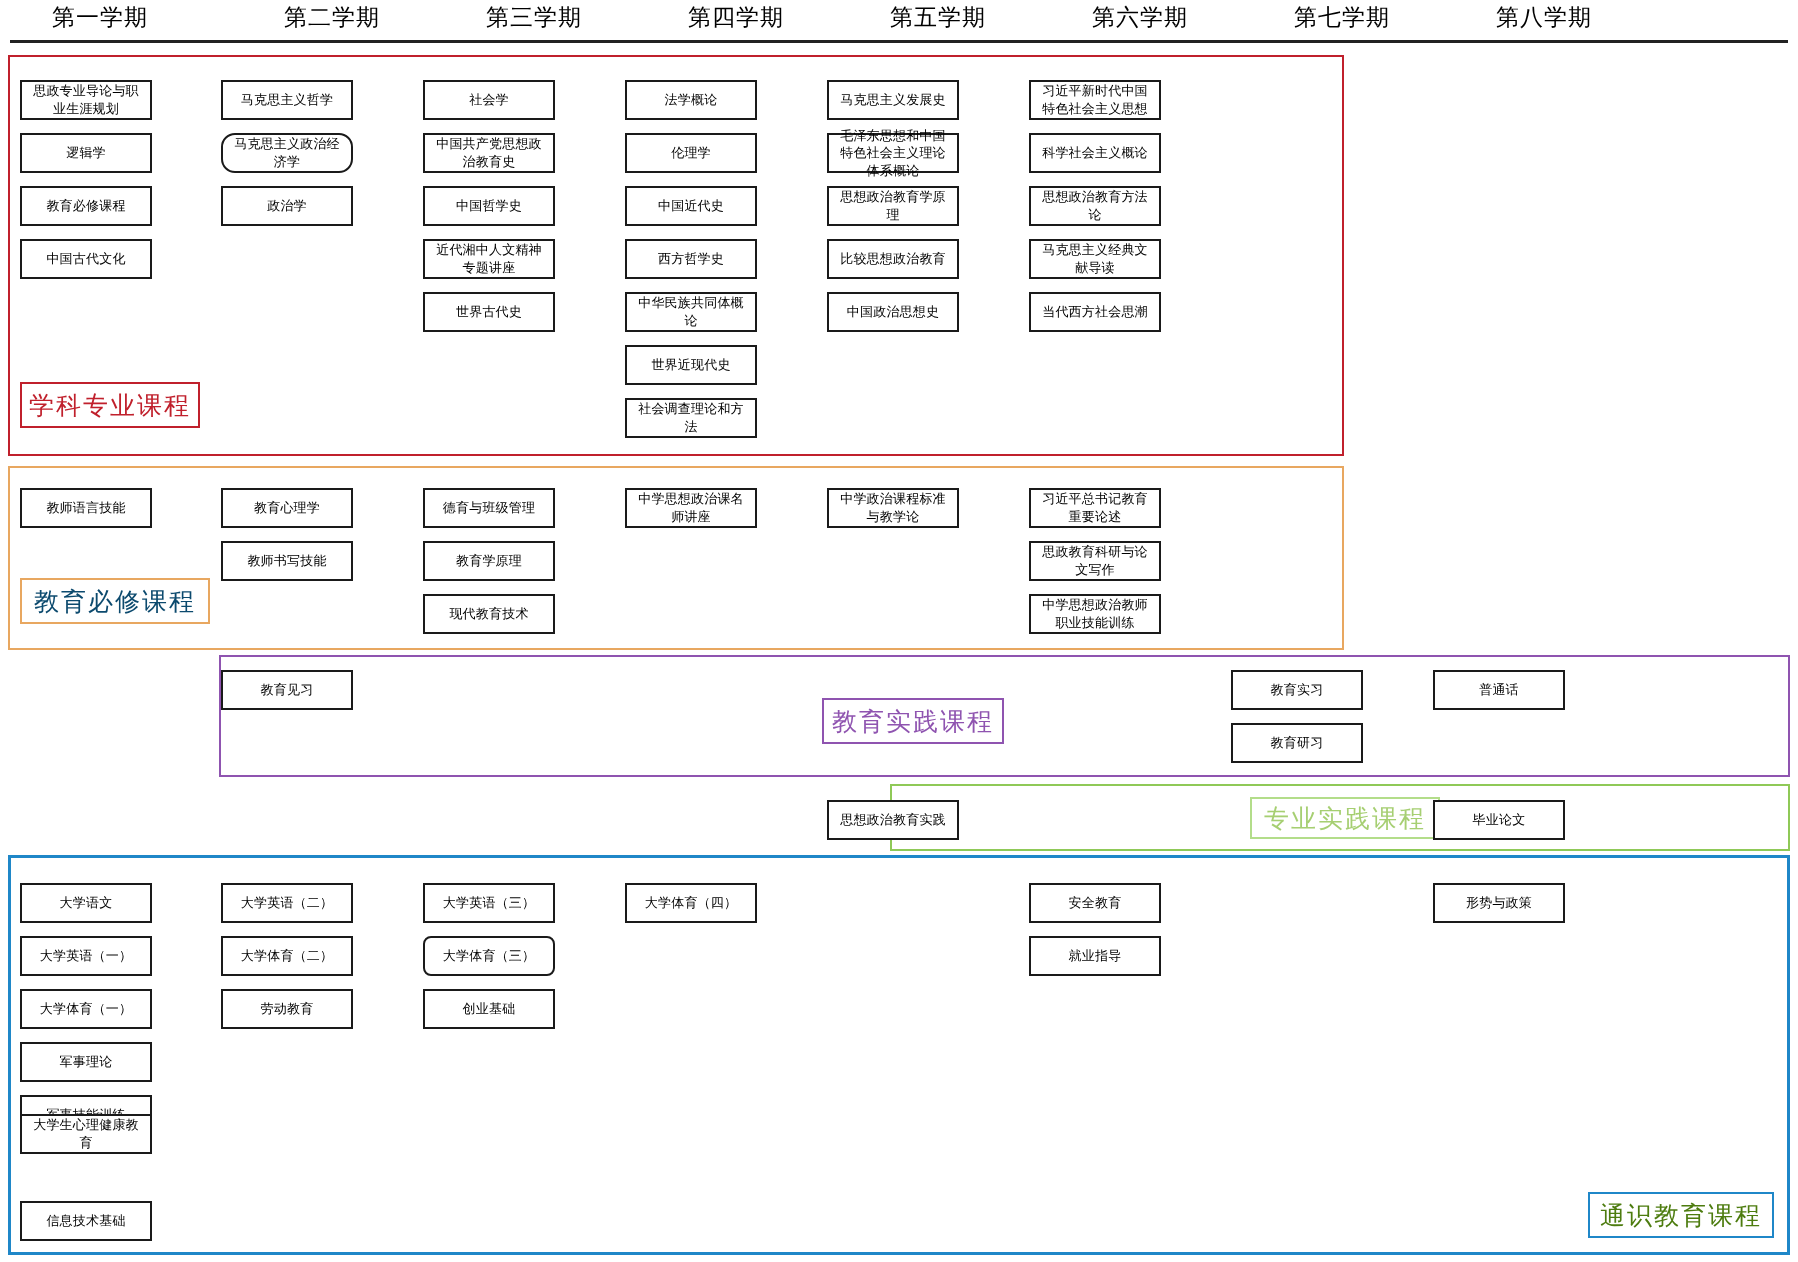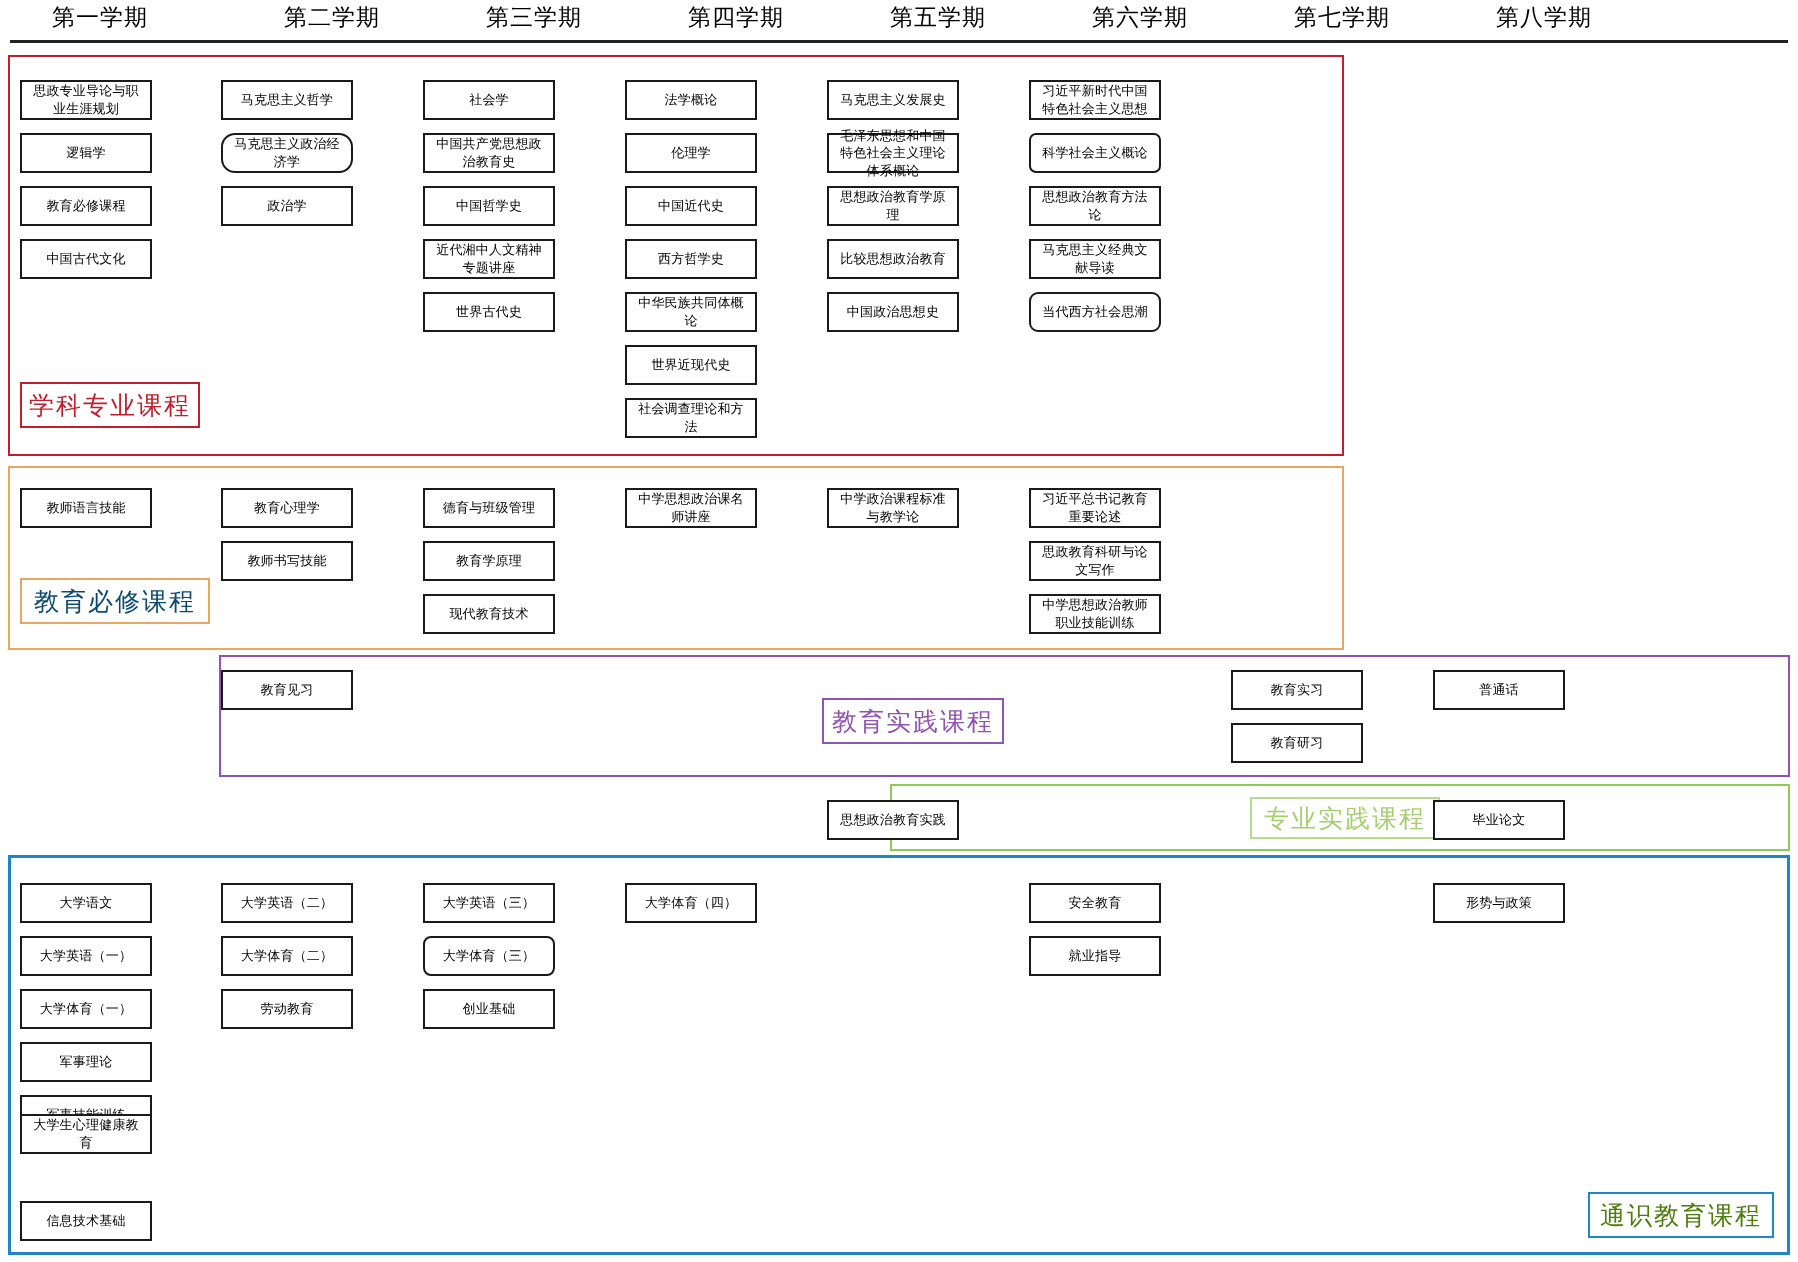--- a/index.html
+++ b/index.html
@@ -131,24 +131,24 @@
     <div class="course" style="left: 625px; top: 239px;">西方哲学史</div>
     <div class="course" style="left: 625px; top: 292px;">中华民族共同体概论</div>
     <div class="course" style="left: 625px; top: 345px;">世界近现代史</div>
     <div class="course" style="left: 625px; top: 398px;">社会调查理论和方法</div>
     <div class="course" style="left: 827px; top: 80px;">马克思主义发展史</div>
     <div class="course" style="left: 827px; top: 133px;">毛泽东思想和中国特色社会主义理论体系概论</div>
     <div class="course" style="left: 827px; top: 186px;">思想政治教育学原理</div>
     <div class="course" style="left: 827px; top: 239px;">比较思想政治教育</div>
     <div class="course" style="left: 827px; top: 292px;">中国政治思想史</div>
     <div class="course" style="left: 1029px; top: 80px;">习近平新时代中国特色社会主义思想</div>
-    <div class="course" style="left: 1029px; top: 133px; border-radius: 7px;">科学社会主义概论</div>
+    <div class="course" style="left: 1029px; top: 133px;">科学社会主义概论</div>
     <div class="course" style="left: 1029px; top: 186px;">思想政治教育方法论</div>
     <div class="course" style="left: 1029px; top: 239px;">马克思主义经典文献导读</div>
-    <div class="course" style="left: 1029px; top: 292px; border-radius: 9px;">当代西方社会思潮</div>
+    <div class="course" style="left: 1029px; top: 292px;">当代西方社会思潮</div>
     <div class="course" style="left: 20px; top: 488px;">教师语言技能</div>
     <div class="course" style="left: 221px; top: 488px;">教育心理学</div>
     <div class="course" style="left: 221px; top: 541px;">教师书写技能</div>
     <div class="course" style="left: 423px; top: 488px;">德育与班级管理</div>
     <div class="course" style="left: 423px; top: 541px;">教育学原理</div>
     <div class="course" style="left: 423px; top: 594px;">现代教育技术</div>
     <div class="course" style="left: 625px; top: 488px;">中学思想政治课名师讲座</div>
     <div class="course" style="left: 827px; top: 488px;">中学政治课程标准与教学论</div>
     <div class="course" style="left: 1029px; top: 488px;">习近平总书记教育重要论述</div>
     <div class="course" style="left: 1029px; top: 541px;">思政教育科研与论文写作</div>

